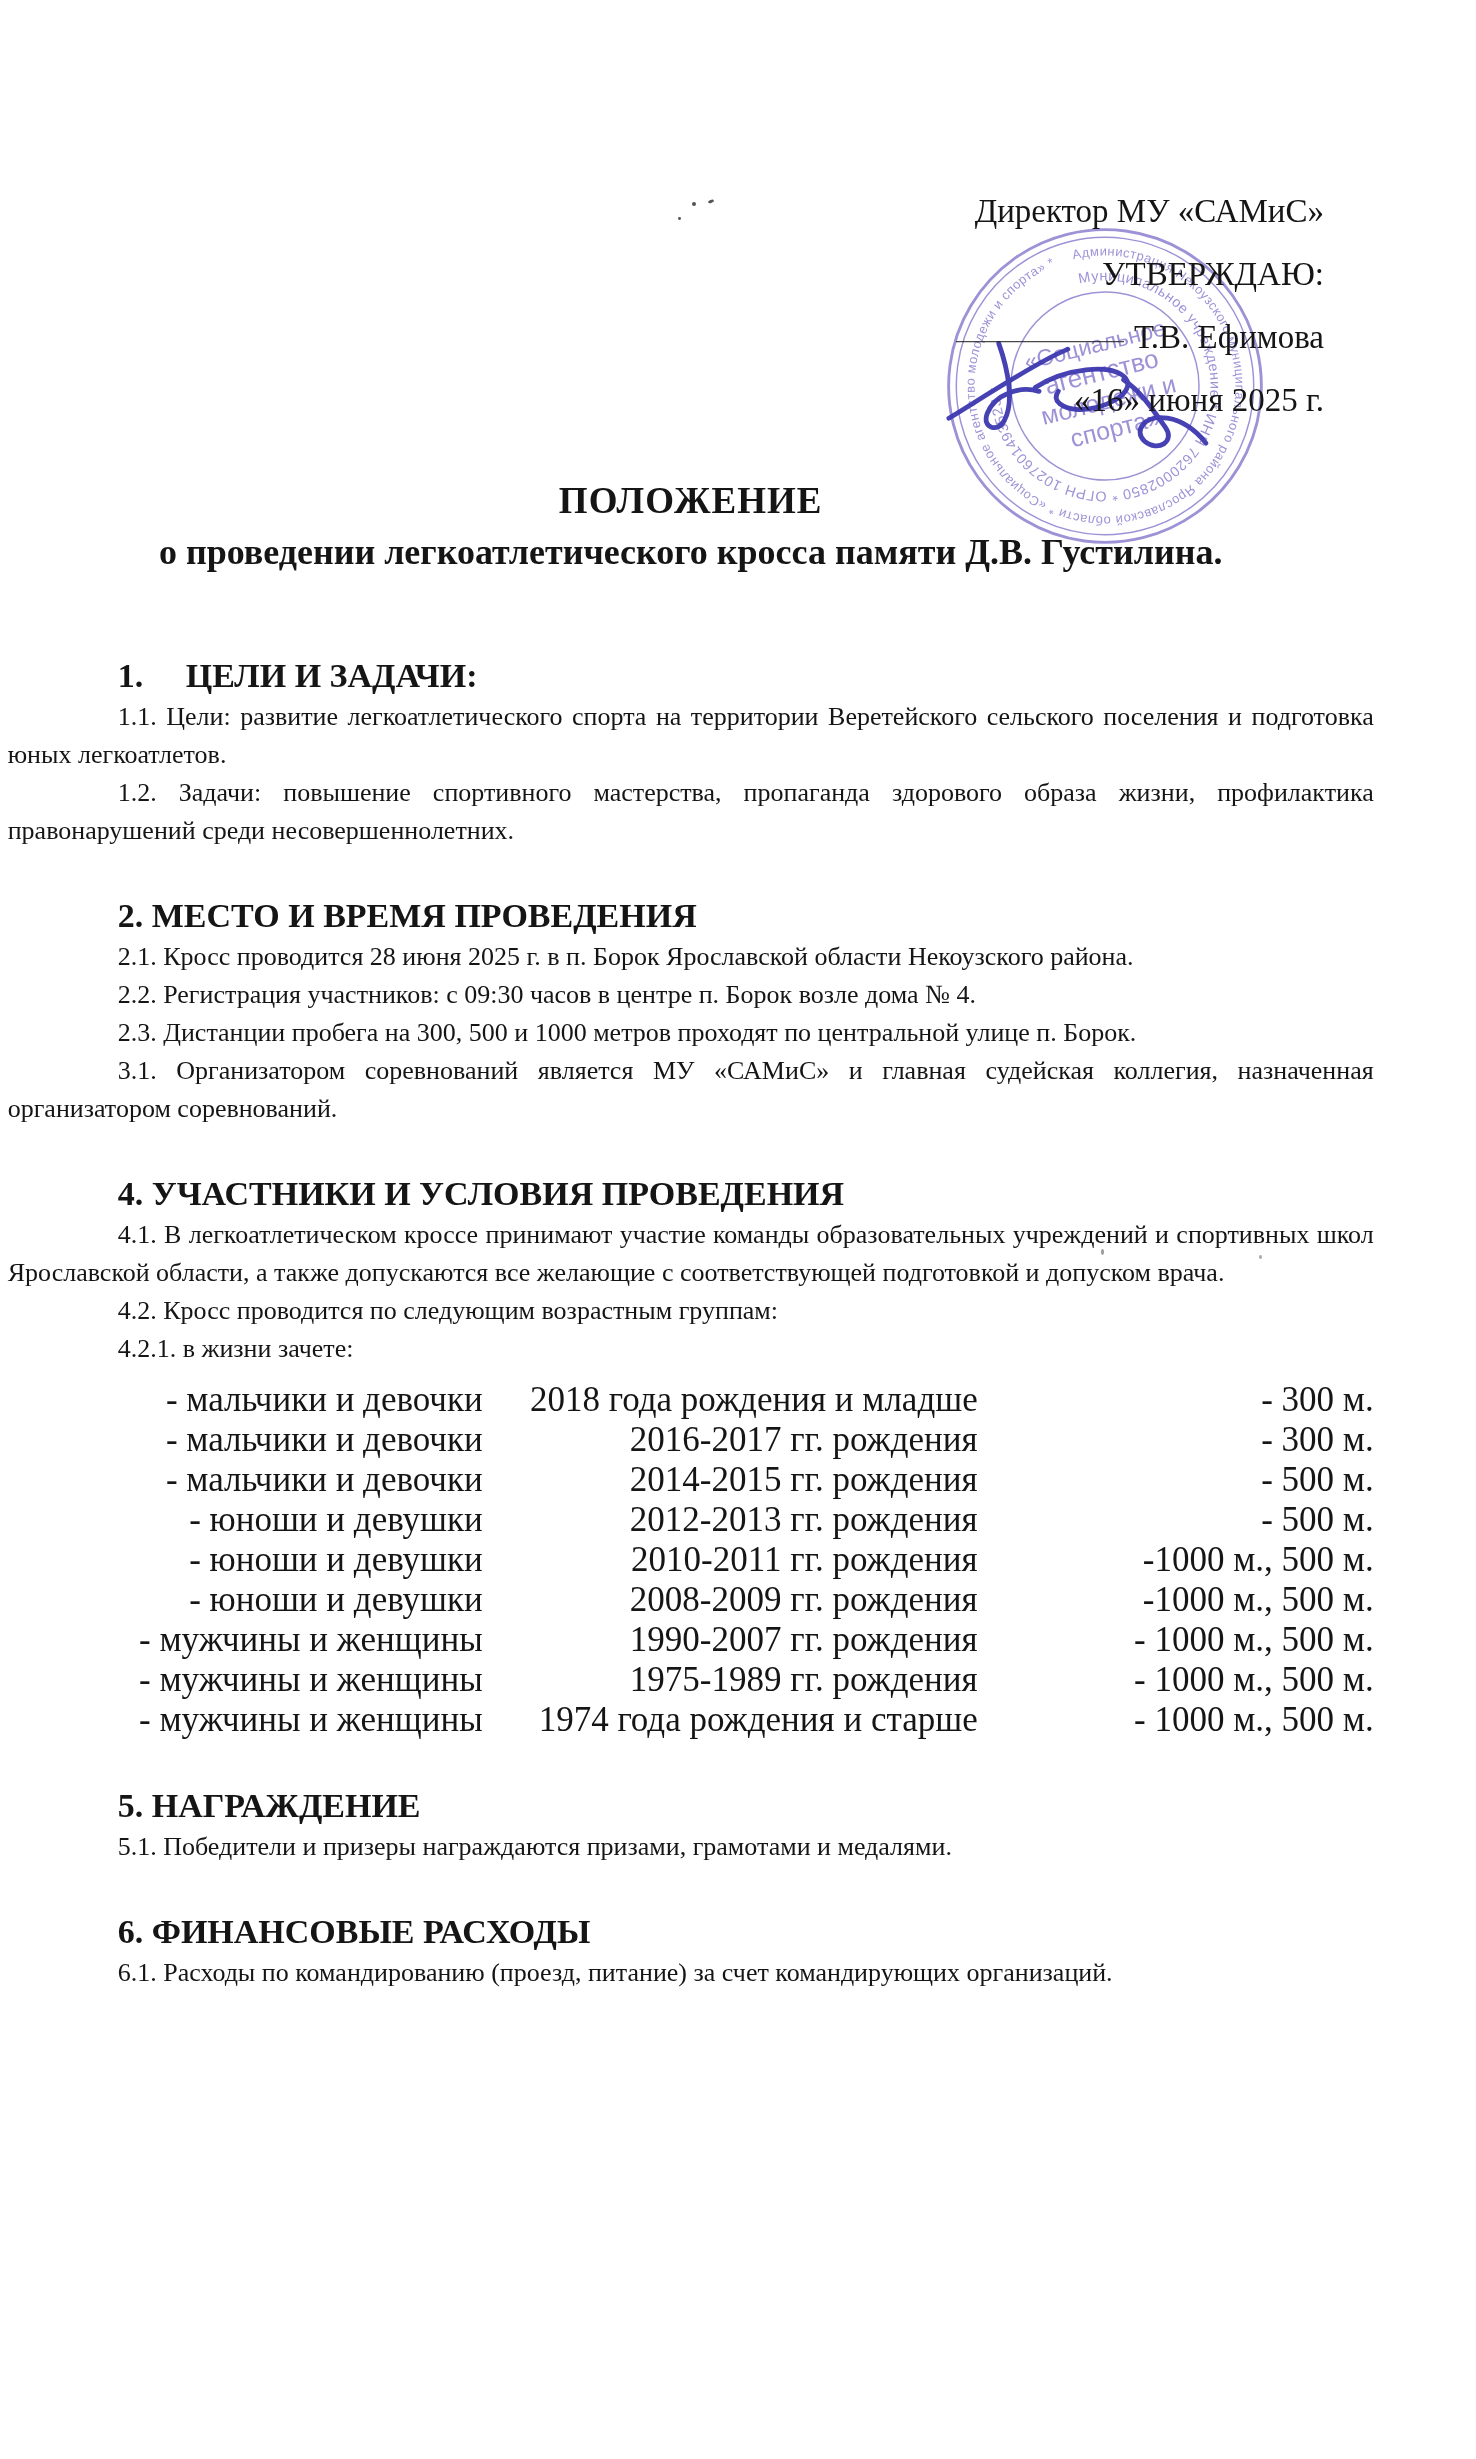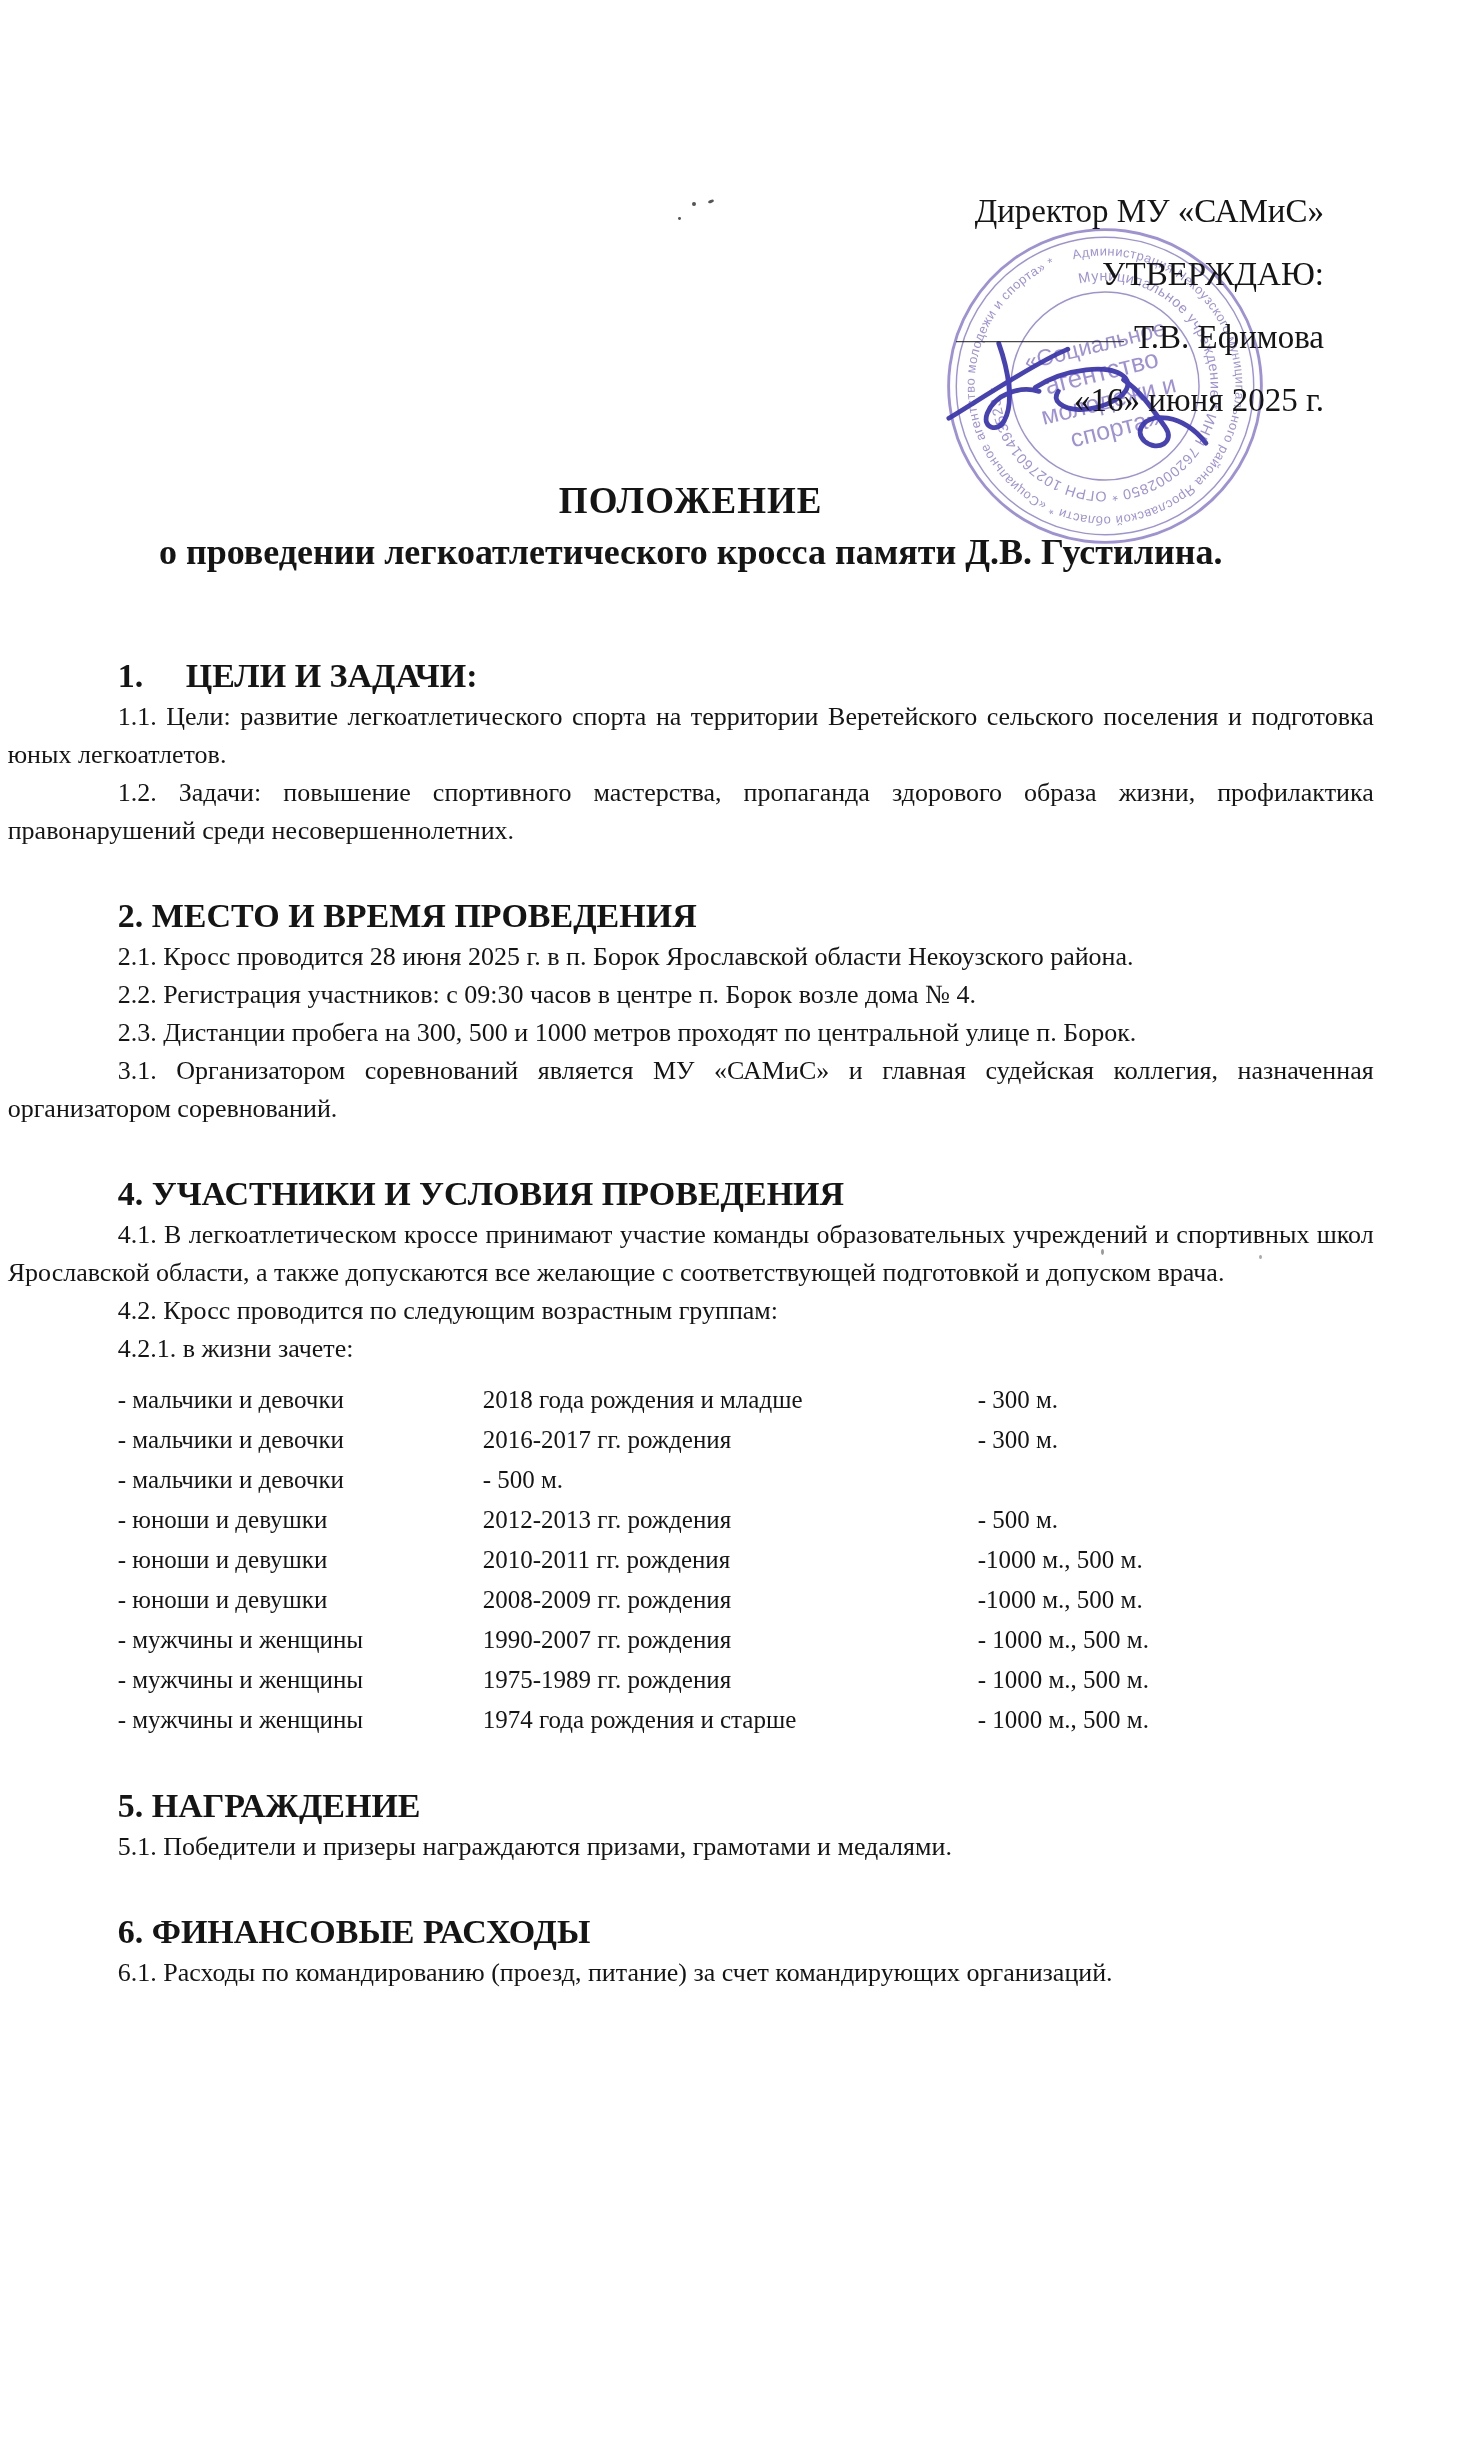--- a/index.html
+++ b/index.html
@@ -51,21 +51,21 @@
   .sec-heading.first{margin-top:12px;}
   .para{
     font-size:26px;line-height:38px;
     text-align:justify;text-indent:110px;
     margin:0;
   }
   
   .age-list{margin:11.5px 0 0 110px;}
   .age-row{
     display:grid;grid-template-columns:365px 495px auto;
-    font-size:25px;line-height:40px;white-space:nowrap;
+    font-size:35px;line-height:40px;white-space:nowrap;text-align:right;
   }
   
   .speck{position:absolute;background:#555;border-radius:50%;}
 </style>
 </head>
 <body>
 
 <div class="page">
 
   <div class="speck" style="left:692px;top:202px;width:3.8px;height:3.8px;"></div>
@@ -142,20 +142,21 @@
         <span>2018 года рождения и младше</span>
         <span>- 300 м.</span>
       </div>
       <div class="age-row">
         <span>- мальчики и девочки</span>
         <span>2016-2017 гг. рождения</span>
         <span>- 300 м.</span>
       </div>
       <div class="age-row">
         <span>- мальчики и девочки</span>
+        <span>2014-2015 гг. рождения</span>
         <span>- 500 м.</span>
       </div>
       <div class="age-row">
         <span>- юноши и девушки</span>
         <span>2012-2013 гг. рождения</span>
         <span>- 500 м.</span>
       </div>
       <div class="age-row">
         <span>- юноши и девушки</span>
         <span>2010-2011 гг. рождения</span>

